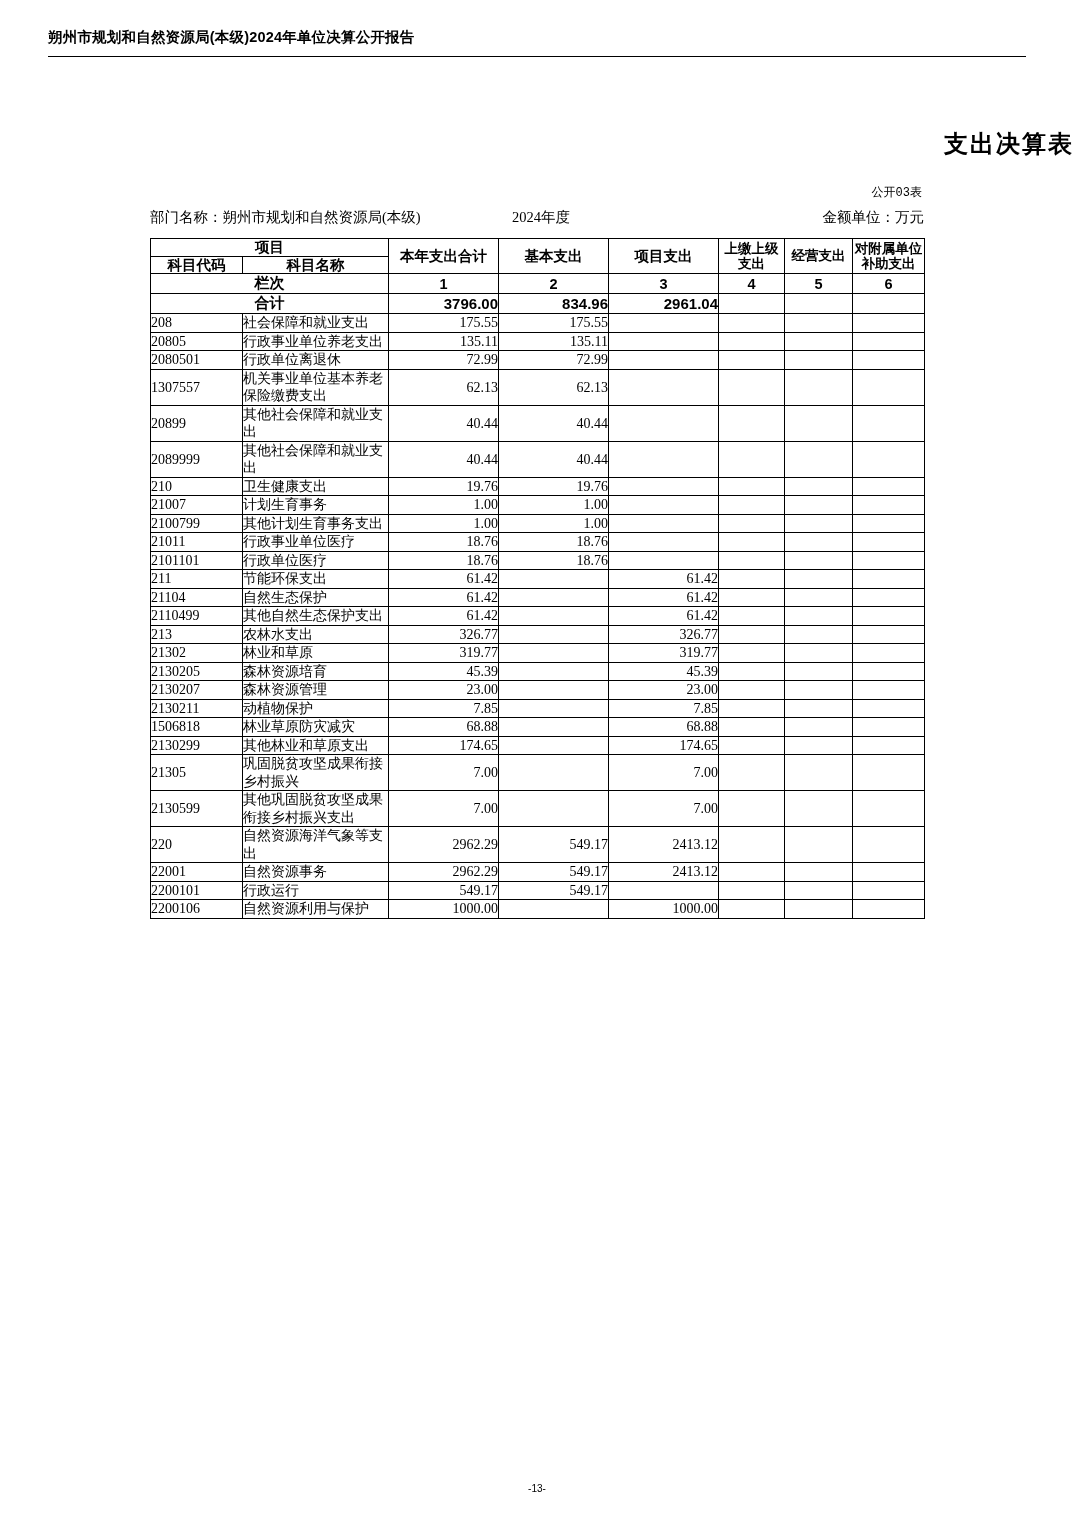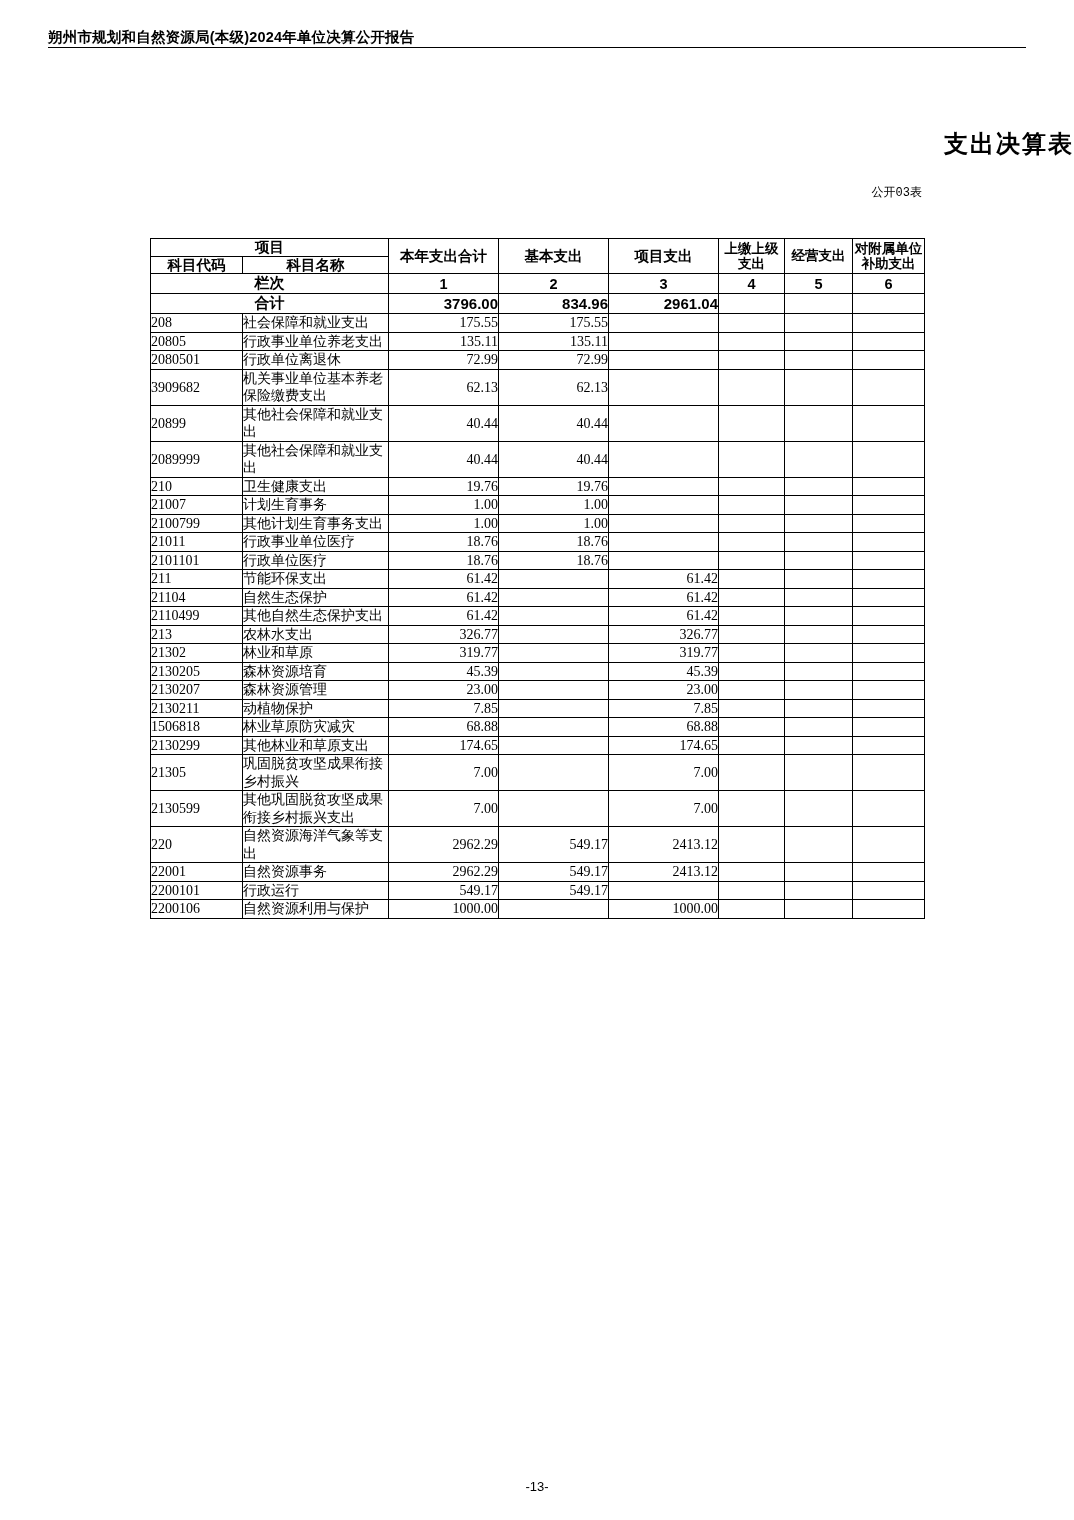--- a/index.html
+++ b/index.html
@@ -22,20 +22,21 @@
   }
   .header {
     position: absolute;
     top: 28px;
     left: 48px;
     right: 48px;
     font-family: "Liberation Sans", sans-serif;
     font-weight: bold;
     font-size: 14.5px;
     letter-spacing: 0.2px;
+    padding-bottom: 9px;
     border-bottom: 1.5px solid #000;
   }
   .doc-title {
     position: absolute;
     top: 128px;
     left: 0;
     width: 100%;
     text-align: right;
     font-family: "Liberation Sans", sans-serif;
     font-weight: bold;
@@ -133,34 +134,39 @@
     padding: 6px 14px 6px 2px;
     margin-top: 40px;
   }
   .footer {
     position: absolute;
     bottom: 26px;
     left: 0;
     width: 100%;
     text-align: center;
     font-family: "Liberation Sans", sans-serif;
-    font-size: 13px;
+    font-size: 10px;
   }
 </style>
 </head>
 <body>
 
 <div class="page">
 
   <div class="header">朔州市规划和自然资源局(本级)2024年单位决算公开报告</div>
 
   <div class="doc-title">支出决算表</div>
 
   <div class="form-no">公开03表</div>
 
+  <div class="meta-row">
+    <span class="meta-dept">部门名称：朔州市规划和自然资源局(本级)</span>
+    <span class="meta-year">2024年度</span>
+    <span class="meta-unit">金额单位：万元</span>
+  </div>
 
   <table class="main">
     <colgroup>
       <col style="width:92px">
       <col style="width:146px">
       <col style="width:110px">
       <col style="width:110px">
       <col style="width:110px">
       <col style="width:66px">
       <col style="width:68px">
@@ -224,21 +230,21 @@
           <td class="code-cell">2080501</td>
           <td class="name-cell">行政单位离退休</td>
           <td class="num-cell">72.99</td>
           <td class="num-cell">72.99</td>
           <td class="num-cell"></td>
           <td class="num-cell"></td>
           <td class="num-cell"></td>
           <td class="num-cell"></td>
         </tr>
         <tr>
-          <td class="code-cell">3909682</td>
+          <td class="code-cell">1307557</td>
           <td class="name-cell">机关事业单位基本养老保险缴费支出</td>
           <td class="num-cell">62.13</td>
           <td class="num-cell">62.13</td>
           <td class="num-cell"></td>
           <td class="num-cell"></td>
           <td class="num-cell"></td>
           <td class="num-cell"></td>
         </tr>
         <tr>
           <td class="code-cell">20899</td>

